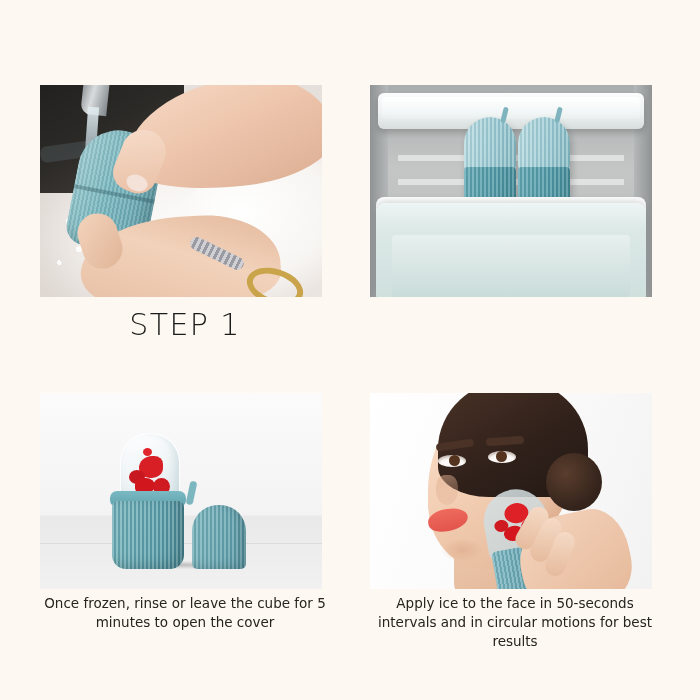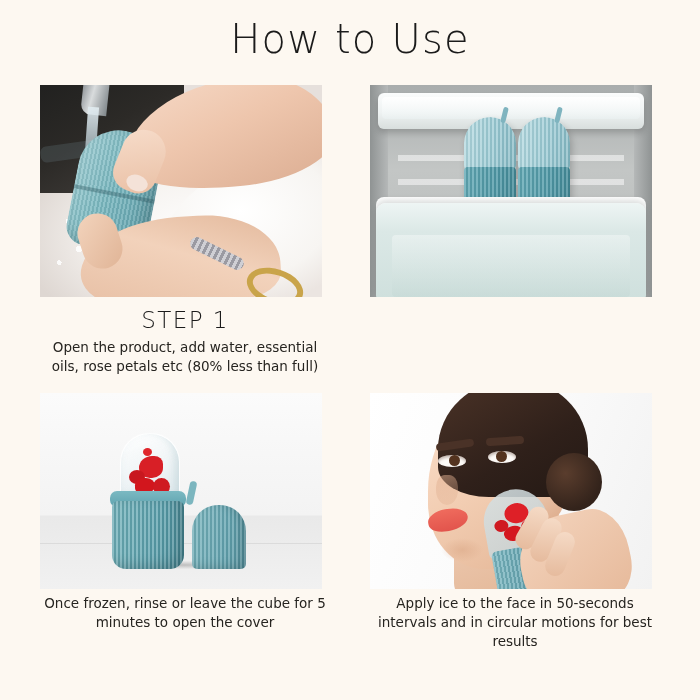--- a/index.html
+++ b/index.html
@@ -50,21 +50,21 @@
     height: 212px;
     overflow: hidden;
     background: #ffffff;
   }
   .step-2 .photo, .step-4 .photo { width: 282px; }
   .step-3 .photo, .step-4 .photo { height: 196px; }
 
   .step-label {
     margin-top: 10px;
     text-align: center;
-    font-size: 23px;
+    font-size: 30px;
     font-weight: 300;
     letter-spacing: 1.4px;
     color: #1b1b1b;
     font-family: "DejaVu Sans", sans-serif;
   }
   .step-caption {
     margin-top: 5px;
     text-align: center;
     font-size: 13.5px;
     line-height: 19px;
@@ -405,21 +405,20 @@
   }
   .p4 .finger4.f1 { left: 152px; top: 112px; transform: rotate(30deg); }
   .p4 .finger4.f2 { left: 166px; top: 124px; transform: rotate(26deg); }
   .p4 .finger4.f3 { left: 180px; top: 138px; transform: rotate(22deg); }
 </style>
 </head>
 <body>
 
 <div class="page">
 
-  <div class="title">How to Use</div>
 
   <div class="step step-1">
     <div class="photo p1">
       <div class="counter"></div>
       <div class="sink-basin"></div>
       <div class="sink-edge"></div>
       <div class="dark-wall"></div>
       <div class="faucet"></div>
       <div class="water-stream"></div>
       <div class="suds"></div>
@@ -428,21 +427,20 @@
       </div>
       <div class="hand-top"></div>
       <div class="finger"></div>
       <div class="nail"></div>
       <div class="hand-bottom"></div>
       <div class="thumb"></div>
       <div class="bracelet"></div>
       <div class="bangle"></div>
     </div>
     <div class="step-label">STEP 1</div>
-    <div class="step-caption">Open the product, add water, essential oils, rose petals etc (80% less than full)</div>
   </div>
 
   <div class="step step-2">
     <div class="photo p2">
       <div class="back-wall"></div>
       <div class="wall-lines"></div>
       <div class="side-left"></div>
       <div class="side-right"></div>
       <div class="shelf-top"></div>
       <div class="roller2 a">

